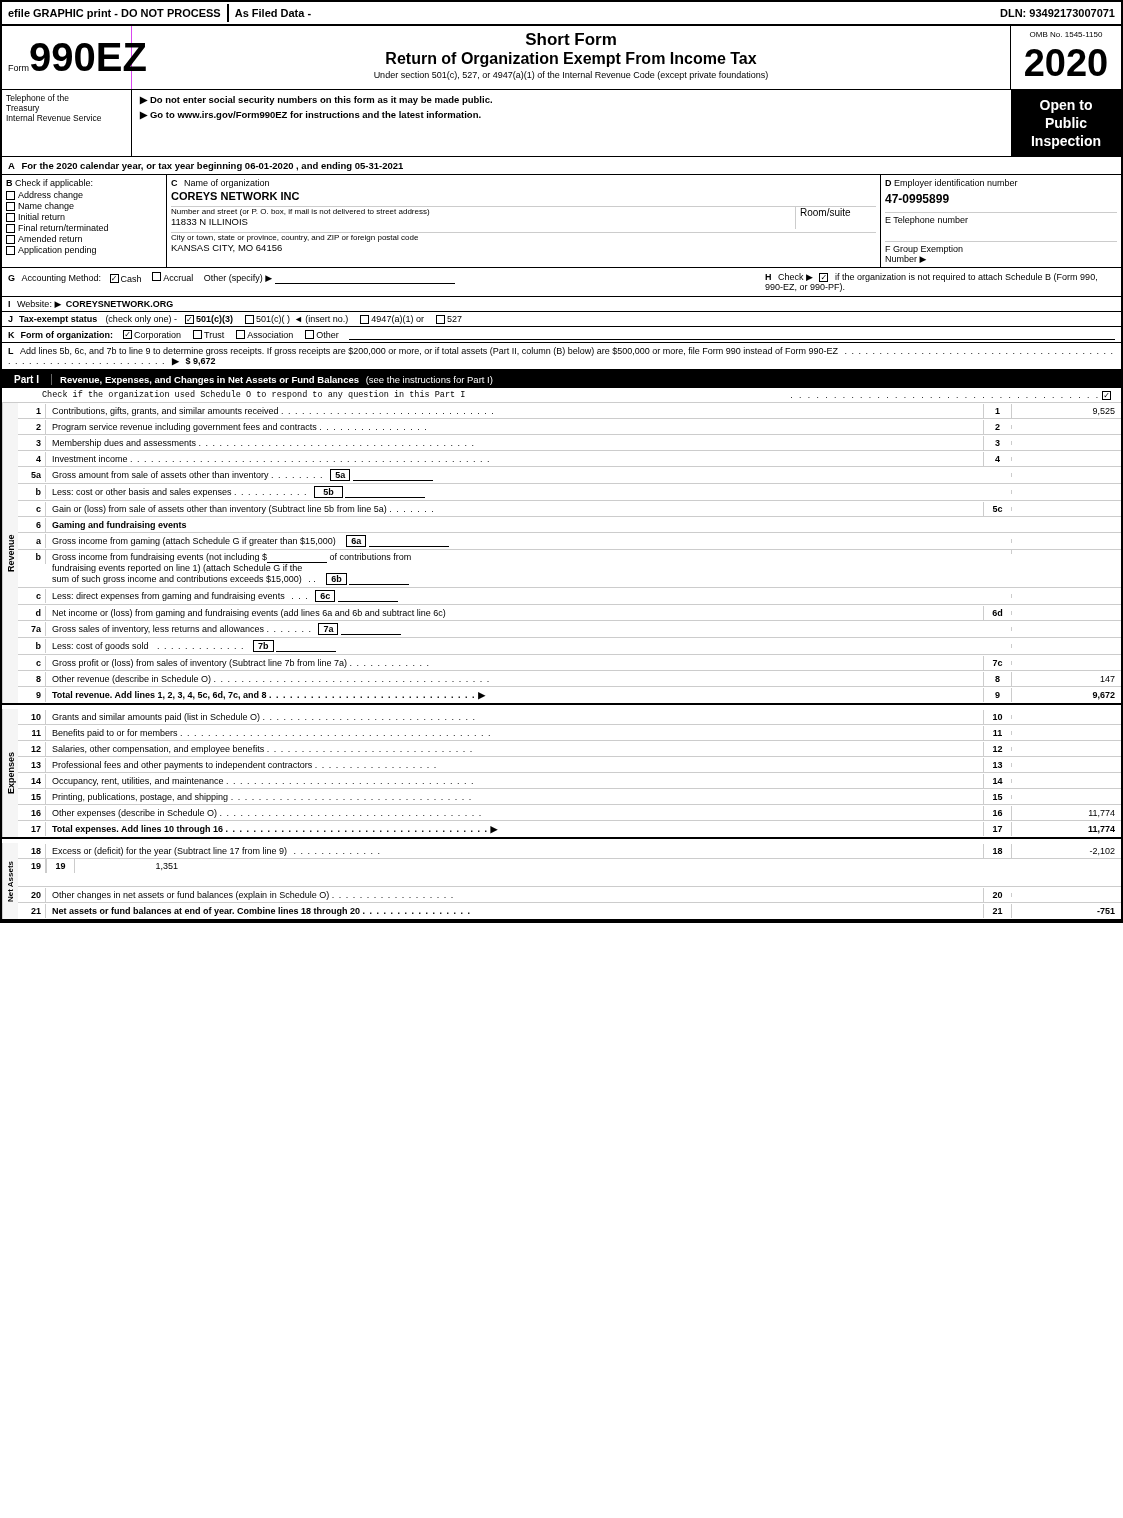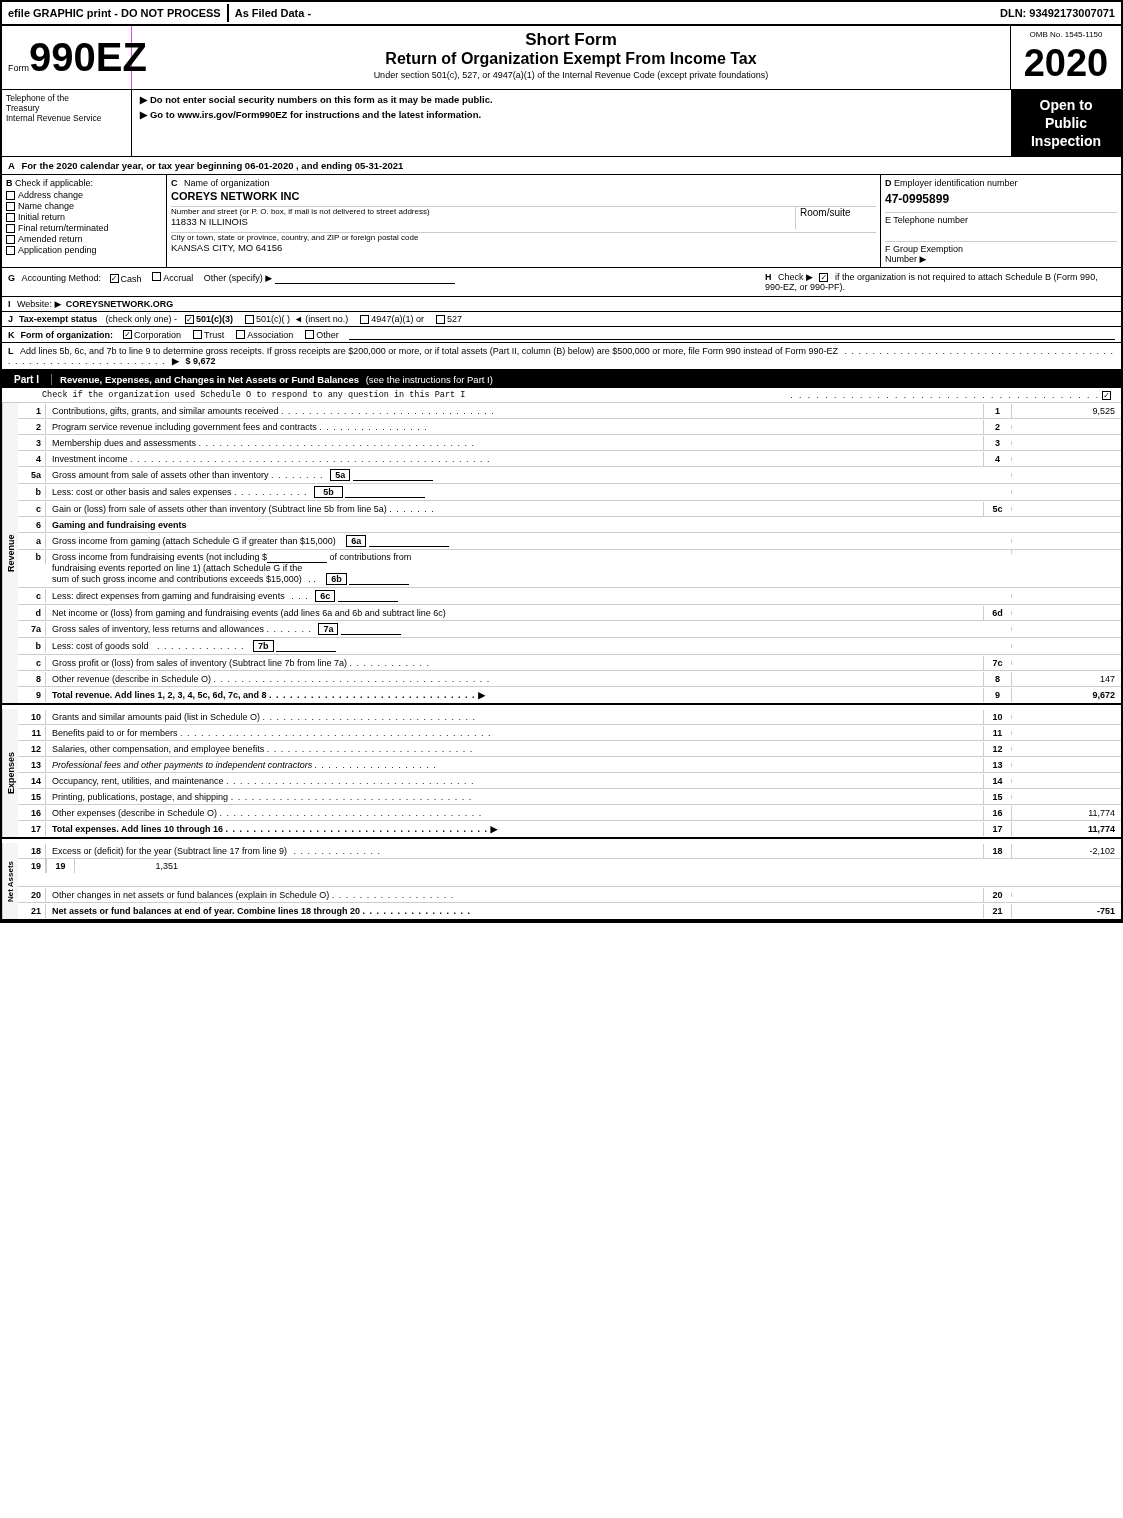--- a/index.html
+++ b/index.html
@@ -405,21 +405,21 @@
 
       <div style="display:flex; align-items:center; border-bottom:1px solid #ccc; min-height:16px;">
         <div style="width:28px; text-align:right; padding:2px 4px; font-size:9px; font-weight:bold; border-right:1px solid #ccc; flex-shrink:0;">12</div>
         <div style="flex:1; padding:2px 6px; font-size:9px;">Salaries, other compensation, and employee benefits <span style="letter-spacing:1px;">. . . . . . . . . . . . . . . . . . . . . . . . . . . . . .</span></div>
         <div style="width:28px; text-align:center; padding:2px 4px; font-size:9px; border-left:1px solid #ccc; font-weight:bold; flex-shrink:0;">12</div>
         <div style="width:110px; padding:2px 6px; font-size:9px; text-align:right; border-left:1px solid #ccc; flex-shrink:0;"></div>
       </div>
 
       <div style="display:flex; align-items:center; border-bottom:1px solid #ccc; min-height:16px;">
         <div style="width:28px; text-align:right; padding:2px 4px; font-size:9px; font-weight:bold; border-right:1px solid #ccc; flex-shrink:0;">13</div>
-        <div style="flex:1; padding:2px 6px; font-size:9px;font-style:italic;">Professional fees and other payments to independent contractors <span style="letter-spacing:1px;">. . . . . . . . . . . . . . . . . .</span></div>
+        <div style="flex:1; padding:2px 6px; font-size:9px;">Professional fees and other payments to independent contractors <span style="letter-spacing:1px;">. . . . . . . . . . . . . . . . . .</span></div>
         <div style="width:28px; text-align:center; padding:2px 4px; font-size:9px; border-left:1px solid #ccc; font-weight:bold; flex-shrink:0;">13</div>
         <div style="width:110px; padding:2px 6px; font-size:9px; text-align:right; border-left:1px solid #ccc; flex-shrink:0;"></div>
       </div>
 
       <div style="display:flex; align-items:center; border-bottom:1px solid #ccc; min-height:16px;">
         <div style="width:28px; text-align:right; padding:2px 4px; font-size:9px; font-weight:bold; border-right:1px solid #ccc; flex-shrink:0;">14</div>
         <div style="flex:1; padding:2px 6px; font-size:9px;">Occupancy, rent, utilities, and maintenance <span style="letter-spacing:1px;">. . . . . . . . . . . . . . . . . . . . . . . . . . . . . . . . . . . .</span></div>
         <div style="width:28px; text-align:center; padding:2px 4px; font-size:9px; border-left:1px solid #ccc; font-weight:bold; flex-shrink:0;">14</div>
         <div style="width:110px; padding:2px 6px; font-size:9px; text-align:right; border-left:1px solid #ccc; flex-shrink:0;"></div>
       </div>

